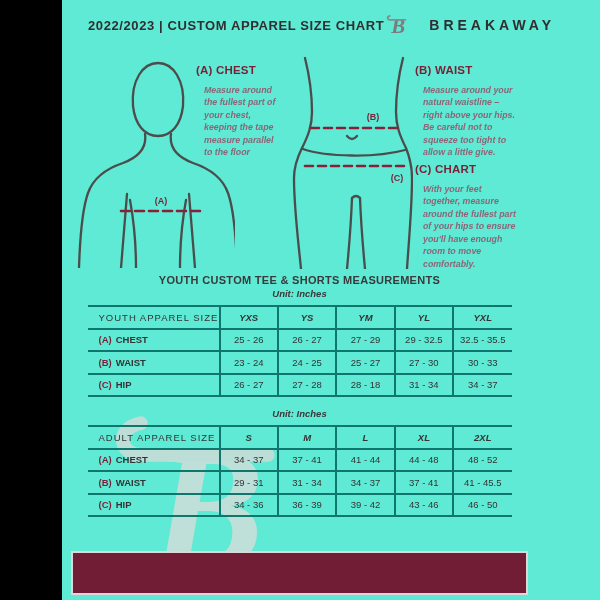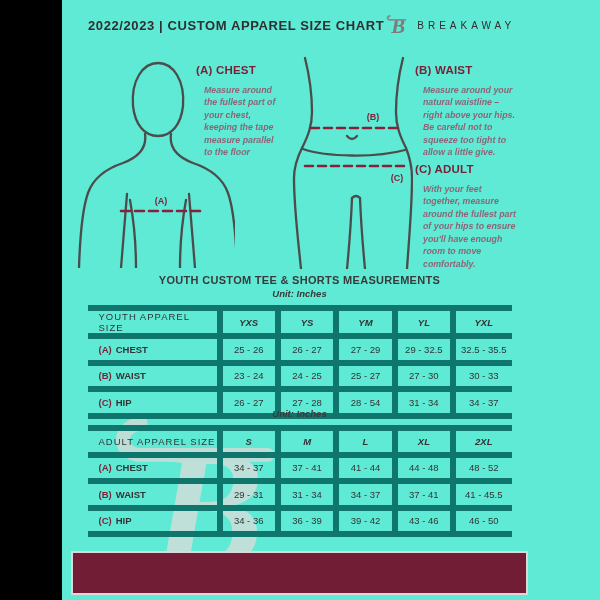--- a/index.html
+++ b/index.html
@@ -5,21 +5,21 @@
   html,body{margin:0;padding:0;background:#000;}
   .canvas{position:relative;width:600px;height:600px;background:#000;overflow:hidden;
           font-family:"Liberation Sans", sans-serif;}
   .page{position:absolute;left:62px;top:0;width:561px;height:600px;background:#5eead4;}
 
   
   .hdr{position:absolute;left:0;top:0;width:475px;height:50px;display:flex;
        align-items:center;justify-content:space-between;padding:0 26px;box-sizing:border-box;}
   .doc-title{font-size:13px;font-weight:800;letter-spacing:.6px;color:#2f2e30;white-space:nowrap;}
   .brand{display:flex;align-items:center;gap:7px;}
-  .brand-name{font-size:10px;font-weight:400;letter-spacing:4px;color:#2f2e30;}
+  .brand-name{font-size:14px;font-weight:700;letter-spacing:4px;color:#2f2e30;margin-left:12px;}
 
   
   .fig{position:absolute;}
   .fig-upper{left:13px;top:56px;}
   .fig-lower{left:219px;top:56px;}
   .guide-block{position:absolute;width:96px;}
   .guide-block h3{margin:0 0 6px 0;font-size:11.5px;font-weight:800;color:#7b1f37;letter-spacing:.2px;}
   .guide-block p{margin:8px;font-size:8.8px;font-style:italic;color:#8d6577;line-height:1.42;font-weight:600;}
   .gb-chest{left:134px;top:64px;width:92px;}
   .gb-waist{left:353px;top:64px;width:110px;}
@@ -28,21 +28,21 @@
   
   .watermark{position:absolute;left:22px;top:402px;opacity:.75;z-index:0;}
 
   
   .tbl-sec{position:absolute;left:0;width:475px;z-index:1;text-align:center;}
   .sec-youth{top:274px;}
   .sec-adult{top:406px;}
   .tbl-title{font-size:11px;font-weight:800;color:#3a393b;letter-spacing:.3px;}
   .tbl-unit{font-size:9.5px;font-style:italic;color:#3a393b;margin-top:2px;font-weight:600;}
   table.size-table{border-collapse:collapse;table-layout:fixed;width:424px;margin:6px auto 0 auto;}
-  table.size-table td{border:6px solid #0f766e;height:20.5px;padding:0;font-size:9.5px;
+  table.size-table td{border:2px solid #0f766e;height:20.5px;padding:0;font-size:9.5px;
       color:#343335;text-align:center;vertical-align:middle;background:transparent;}
   table.size-table td:first-child{border-left:none;text-align:left;padding-left:11px;}
   table.size-table td:last-child{border-right:none;margin-left:12px;}
   td.hdr-c0{font-size:9px;letter-spacing:1px;color:#454447;}
   td.size-h{font-weight:800;font-size:10px;color:#2f2e30;font-style:italic;}
   td.row-lbl .mk{font-weight:800;color:#7b1f37;margin-right:4px;}
   td.row-lbl .lb{font-weight:600;color:#343335;}
 
   
   .footer-bar{position:absolute;left:11px;top:553px;width:453px;height:40px;background:#721d36;
@@ -97,21 +97,21 @@
 
     <div class="guide-block gb-chest">
       <h3>(A) CHEST</h3>
       <p>Measure around the fullest part of your chest, keeping the tape measure parallel to the floor</p>
     </div>
     <div class="guide-block gb-waist">
       <h3>(B) WAIST</h3>
       <p>Measure around your natural waistline – right above your hips. Be careful not to squeeze too tight to allow a little give.</p>
     </div>
     <div class="guide-block gb-hips">
-      <h3>(C) ADULT</h3>
+      <h3>(C) CHART</h3>
       <p>With your feet together, measure around the fullest part of your hips to ensure you'll have enough room to move comfortably.</p>
     </div>
 
     <div class="watermark">
       <svg width="230" height="180" viewBox="0 0 40 34">
         <text x="11" y="31" font-family="Liberation Serif, serif" font-style="italic" font-weight="bold" font-size="32" fill="#dedddb">B</text>
         <path d="M33 10 L9 10 C5 10 4 5 9 4" stroke="#dcdbd9" stroke-width="2.6" fill="none" stroke-linecap="round"></path>
       </svg>
     </div>
 
@@ -149,21 +149,21 @@
           <td>23 - 24</td>
           <td>24 - 25</td>
           <td>25 - 27</td>
           <td>27 - 30</td>
           <td>30 - 33</td>
         </tr>
         <tr>
           <td class="row-lbl"><span class="mk">(C)</span><span class="lb">HIP</span></td>
           <td>26 - 27</td>
           <td>27 - 28</td>
-          <td>28 - 54</td>
+          <td>28 - 18</td>
           <td>31 - 34</td>
           <td>34 - 37</td>
         </tr>
       </tbody>
         </table>
     </div>
 
     <div class="tbl-sec sec-adult">
       <div class="tbl-unit">Unit: Inches</div>
       <table class="size-table">

